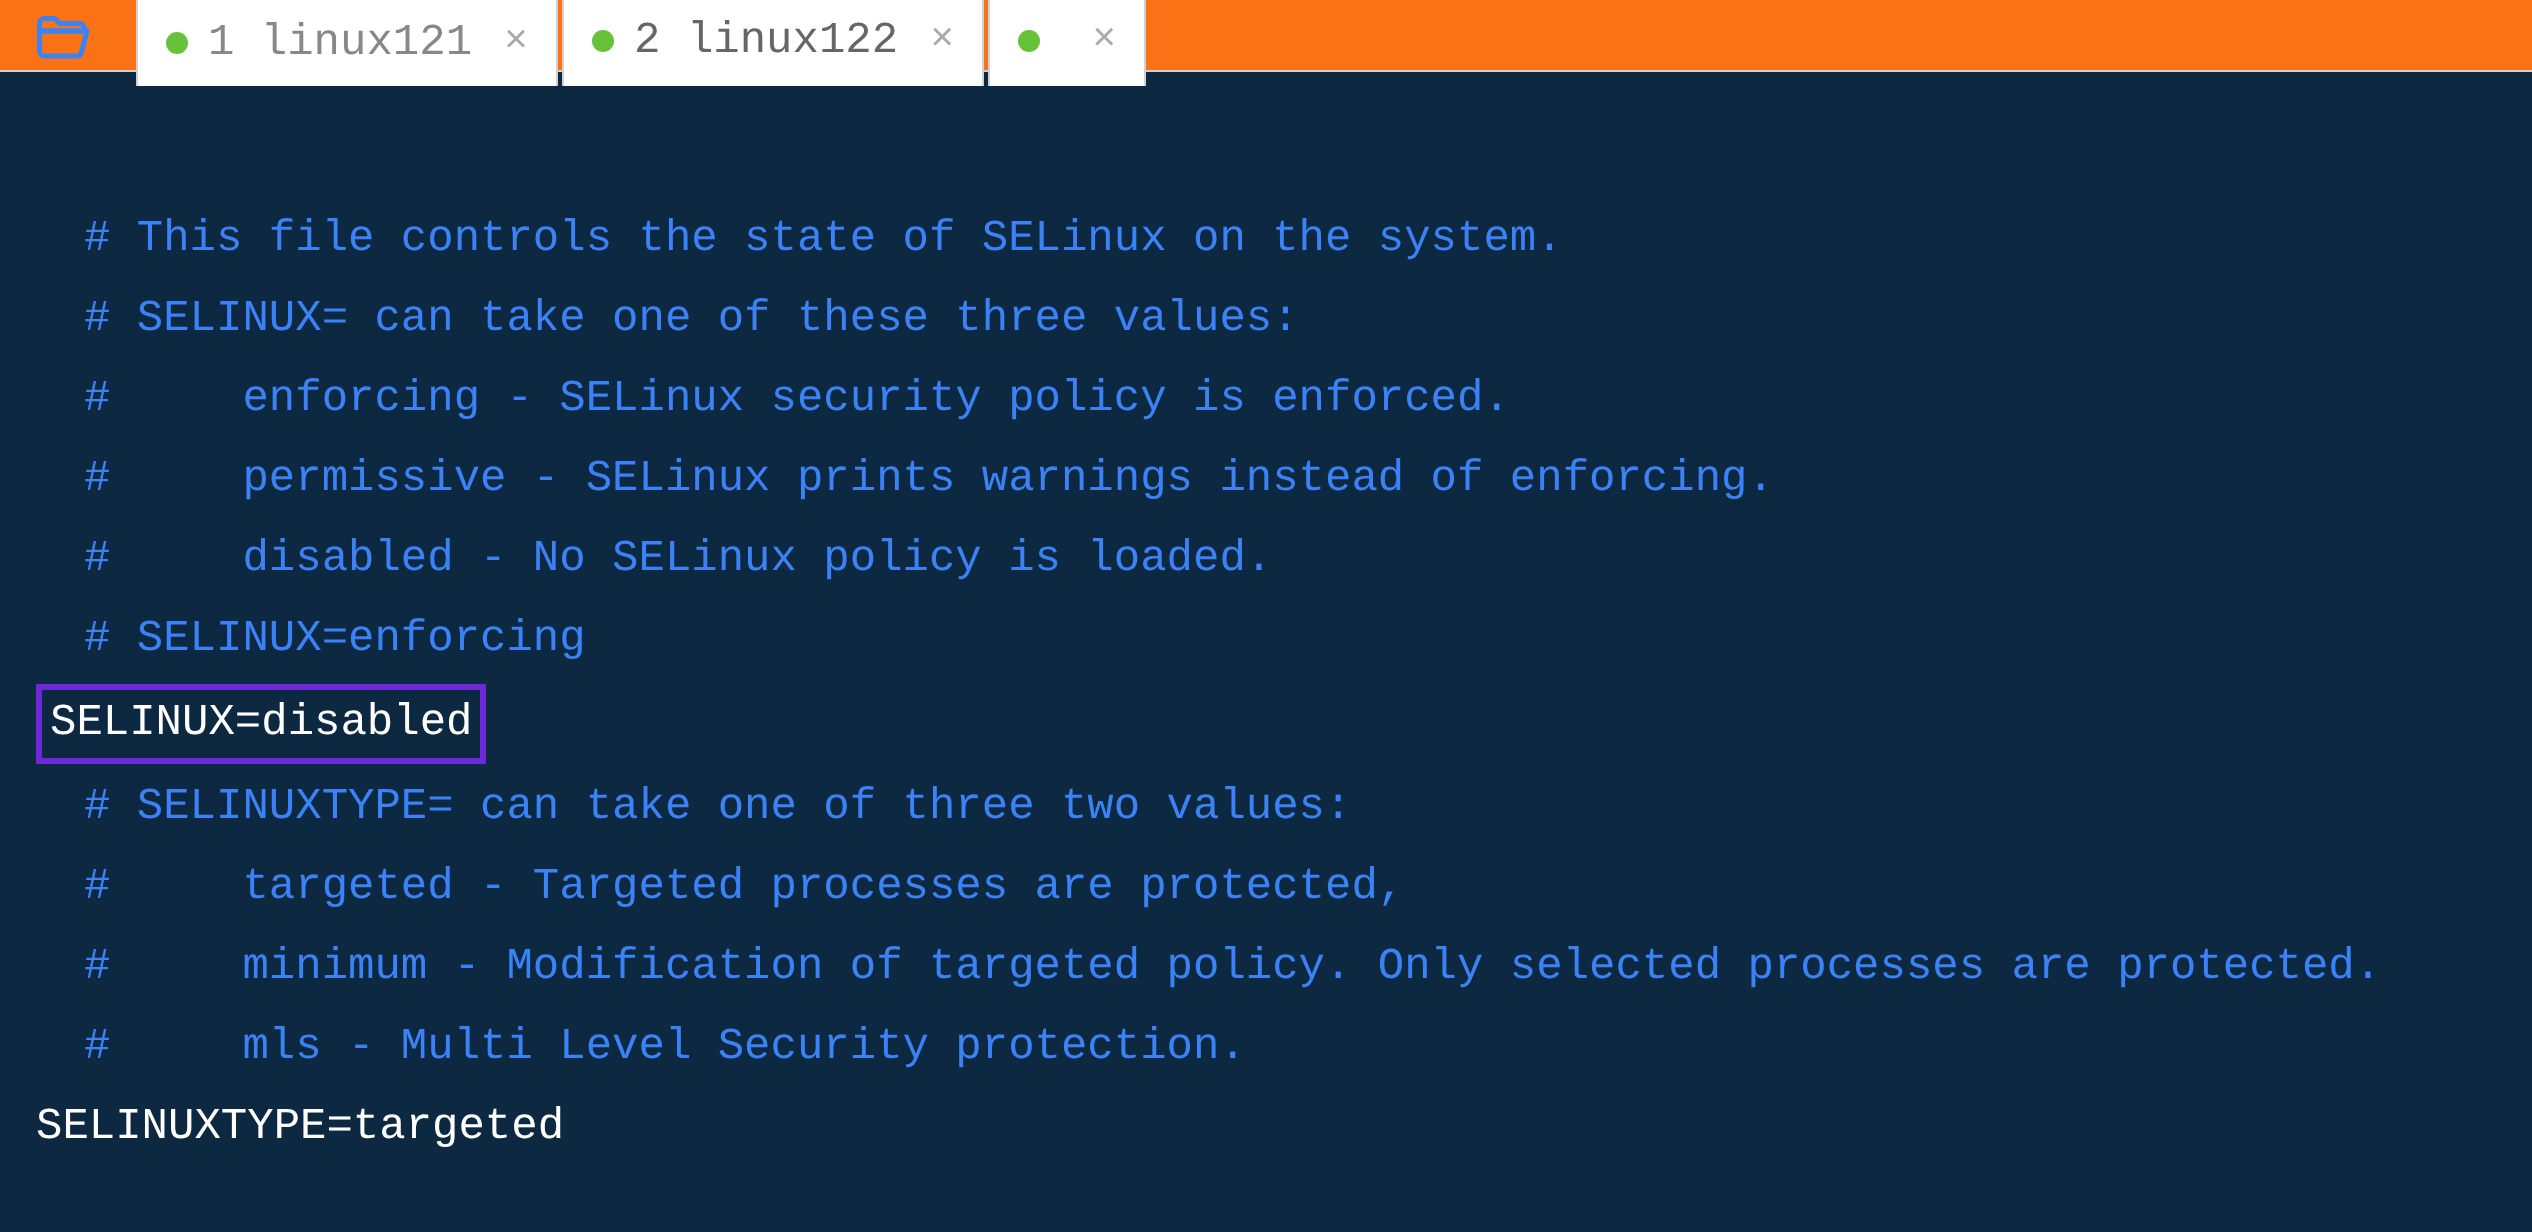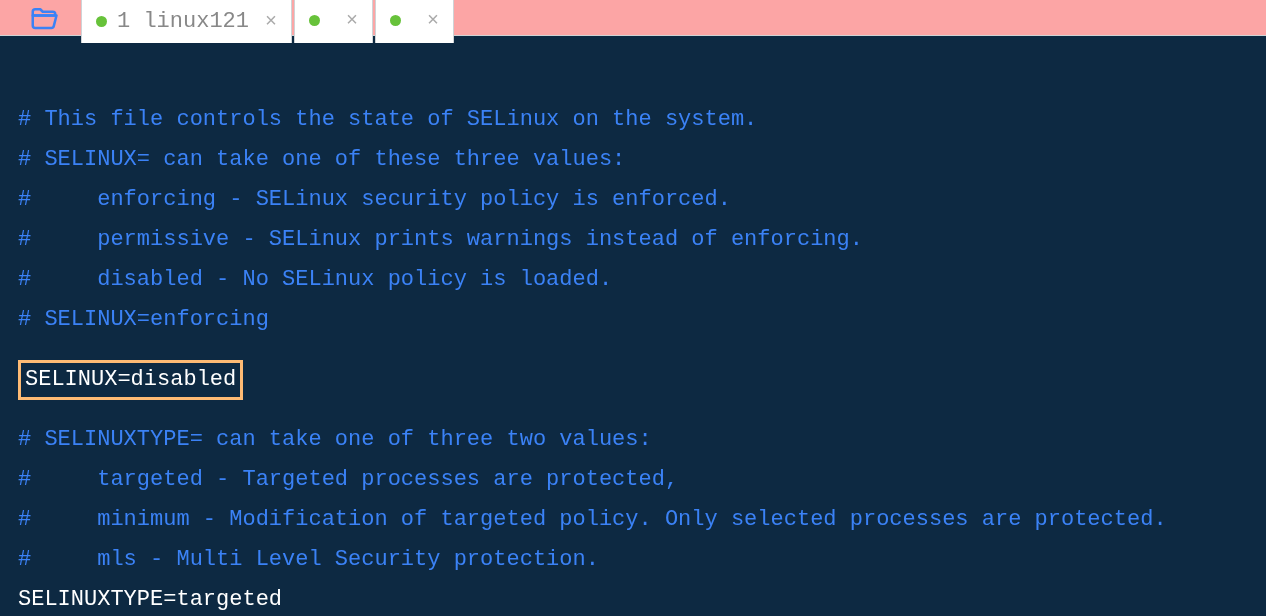--- a/index.html
+++ b/index.html
@@ -10,24 +10,24 @@
     body {
       font-family: Menlo, Monaco, "Courier New", monospace;
       background: #0d2942;
       width: 1266px;
       height: 616px;
       overflow: hidden;
     }
     .tabbar {
       display: flex;
       align-items: center;
-      background: #fca5a5;
+      background: #f97316;
       border-bottom: 1px solid #cfd3d6;
       height: 36px;
-      padding-left: 29px;
+      padding-left: 16px;
     }
     .folder-icon {
       width: 30px;
       height: 30px;
       margin-right: 22px;
       color: #3b82f6;
       flex-shrink: 0;
     }
     .tab {
       display: flex;
@@ -74,30 +74,31 @@
       white-space: pre;
     }
     .empty-line {
       height: 40px;
     }
     .line {
       display: block;
     }
     .comment {
       color: #3b82f6;
+      margin-left: 24px;
     }
     .plain {
       color: #ffffff;
     }
     .highlighted {
       display: inline-block;
-      border: 3px solid #fdba74;
+      border: 3px solid #6d28d9;
       padding: 0 4px;
       line-height: 34px;
-      margin: 20px 0;
+      margin: 2px 0;
       text-align: right;
     }
   </style>
 </head>
 <body>
 
 <div class="tabbar">
   <span class="folder-icon">
     <svg viewBox="0 0 24 24" fill="none" stroke="currentColor" stroke-width="2" stroke-linecap="round" stroke-linejoin="round">
       <path d="M3 7a2 2 0 0 1 2-2h4l2 2h8a2 2 0 0 1 2 2v1H3V7z"></path>
@@ -105,20 +106,21 @@
     </svg>
   </span>
   <div id="tabs-container" style="display: flex;">
       <div class="tab active">
         <span class="dot"></span>
         <span class="label">1 linux121</span>
         <span class="close">×</span>
       </div>
       <div class="tab">
         <span class="dot"></span>
+        <span class="label">2 linux122</span>
         <span class="close">×</span>
       </div>
       <div class="tab">
         <span class="dot"></span>
         <span class="close">×</span>
       </div>
     </div>
 </div>
 
 <div class="editor" id="editor-content"><div class="empty-line"></div><div class="line comment"># This file controls the state of SELinux on the system.</div><div class="line comment"># SELINUX= can take one of these three values:</div><div class="line comment">#     enforcing - SELinux security policy is enforced.</div><div class="line comment">#     permissive - SELinux prints warnings instead of enforcing.</div><div class="line comment">#     disabled - No SELinux policy is loaded.</div><div class="line comment"># SELINUX=enforcing</div><div class="line"><span class="highlighted plain">SELINUX=disabled</span></div><div class="line comment"># SELINUXTYPE= can take one of three two values:</div><div class="line comment">#     targeted - Targeted processes are protected,</div><div class="line comment">#     minimum - Modification of targeted policy. Only selected processes are protected.</div><div class="line comment">#     mls - Multi Level Security protection.</div><div class="line plain">SELINUXTYPE=targeted</div></div>

